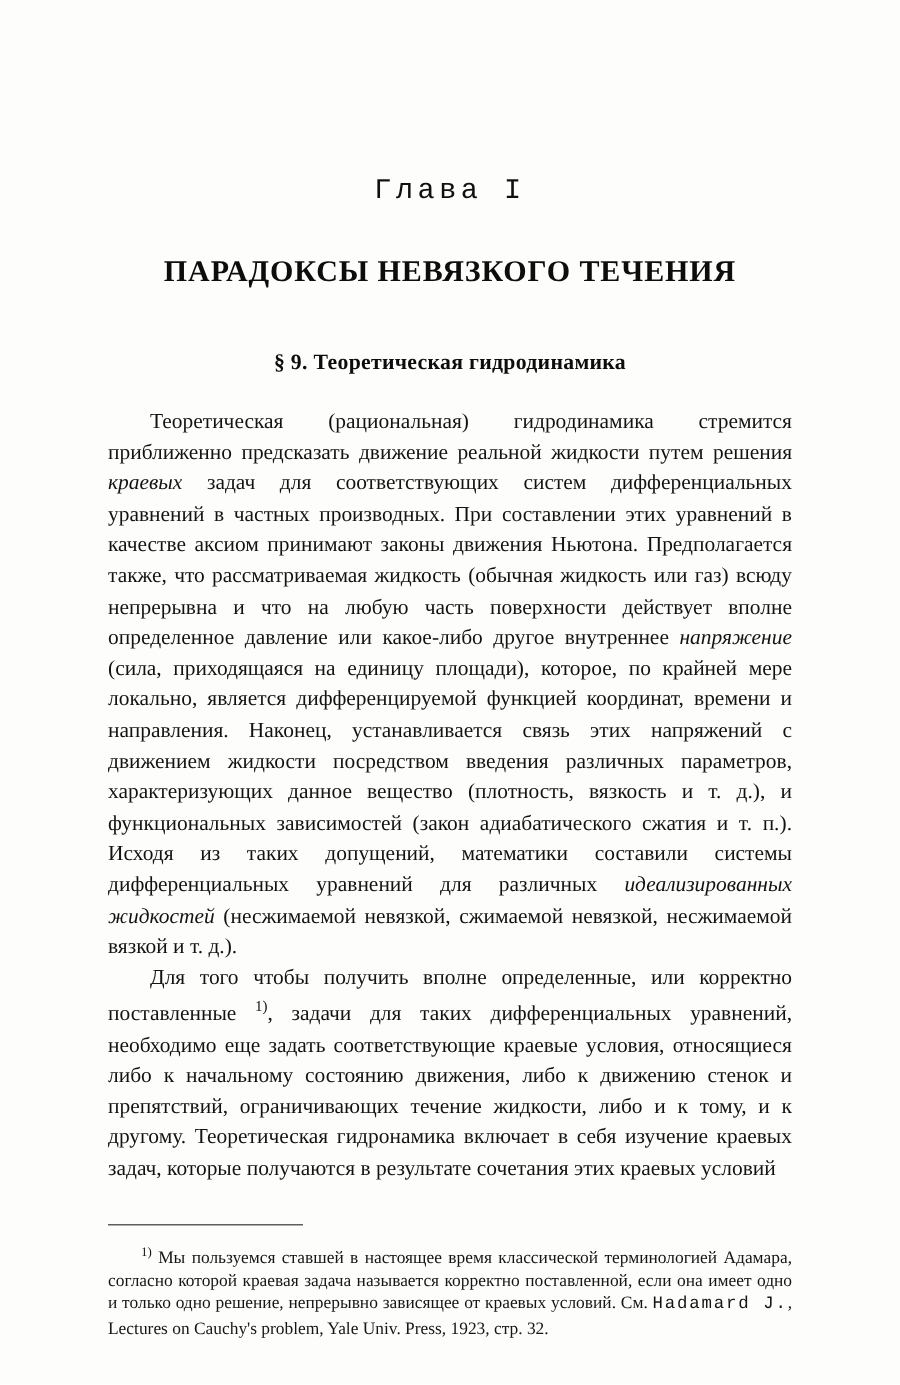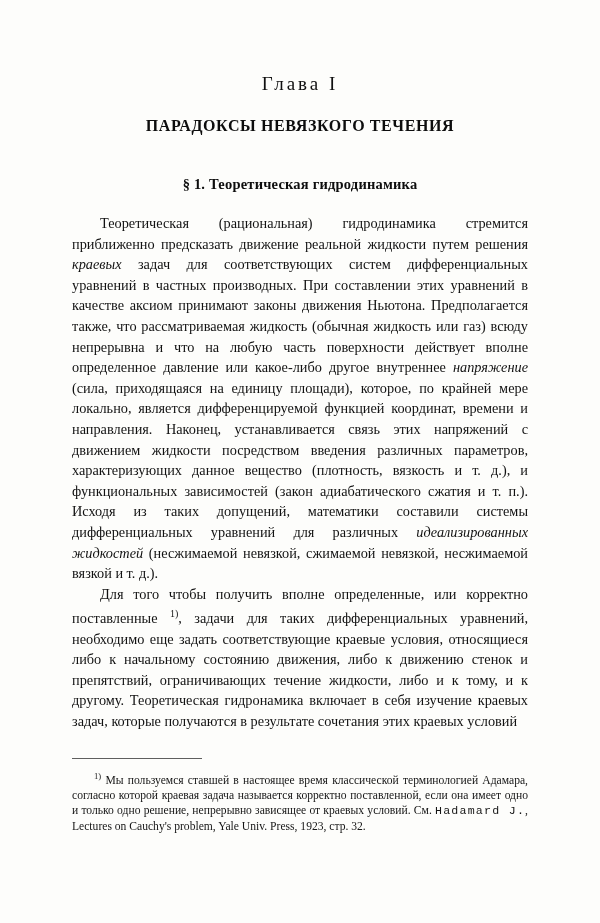--- a/index.html
+++ b/index.html
@@ -22,31 +22,31 @@
     height: 923px;
     background: #fdfdfb;
   }
   .content {
     position: absolute;
     left: 72px;
     top: 0;
     width: 456px;
   }
   .chapter-label {
-    margin-top: 73px;
+    margin-top: 116px;
     text-align: center;
     font-size: 19px;
     letter-spacing: 3px;
-    font-family: Liberation Serif, serif;
+    font-family: Liberation Mono, monospace;
     color: #101010;
   }
   .chapter-title {
-    margin-top: 22px;
+    margin-top: 32px;
     text-align: center;
-    font-size: 16px;
+    font-size: 20px;
     font-weight: bold;
     letter-spacing: 0.6px;
     color: #0d0d0d;
   }
   .section-title {
     margin-top: 41px;
     text-align: center;
     font-size: 14.5px;
     font-weight: bold;
     letter-spacing: 0.2px;
@@ -92,21 +92,21 @@
 </head>
 <body>
 
 <div class="page">
   <div class="content">
 
     <div class="chapter-label">Глава I</div>
 
     <div class="chapter-title">ПАРАДОКСЫ НЕВЯЗКОГО ТЕЧЕНИЯ</div>
 
-    <div class="section-title">§ 1. Теоретическая гидродинамика</div>
+    <div class="section-title">§ 9. Теоретическая гидродинамика</div>
 
     <div class="body-text">
       <p><span>Теоретическая (рациональная) гидродинамика стремится приближенно предсказать движение реальной жидкости путем решения </span><span class="it">краевых</span><span> задач для соответствующих систем дифференциальных уравнений в частных производных. При составлении этих уравнений в качестве аксиом принимают законы движения Ньютона. Предполагается также, что рассматриваемая жидкость (обычная жидкость или газ) всюду непрерывна и что на любую часть поверхности действует вполне определенное давление или какое-либо другое внутреннее </span><span class="it">напряжение</span><span> (сила, приходящаяся на единицу площади), которое, по крайней мере локально, является дифференцируемой функцией координат, времени и направления. Наконец, устанавливается связь этих напряжений с движением жидкости посредством введения различных параметров, характеризующих данное вещество (плотность, вязкость и т. д.), и функциональных зависимостей (закон адиабатического сжатия и т. п.). Исходя из таких допущений, математики составили системы дифференциальных уравнений для различных </span><span class="it">идеализированных жидкостей</span><span> (несжимаемой невязкой, сжимаемой невязкой, несжимаемой вязкой и т. д.).</span></p>
 
       <p><span>Для того чтобы получить вполне определенные, или корректно поставленные </span><span class="sup">1)</span><span>, задачи для таких дифференциальных уравнений, необходимо еще задать соответствующие краевые условия, относящиеся либо к начальному состоянию движения, либо к движению стенок и препятствий, ограничивающих течение жидкости, либо и к тому, и к другому. Теоретическая гидронамика включает в себя изучение краевых задач, которые получаются в результате сочетания этих краевых условий</span></p>
     </div>
 
     <div class="footnote-rule"></div>
 
     <div class="footnote">

